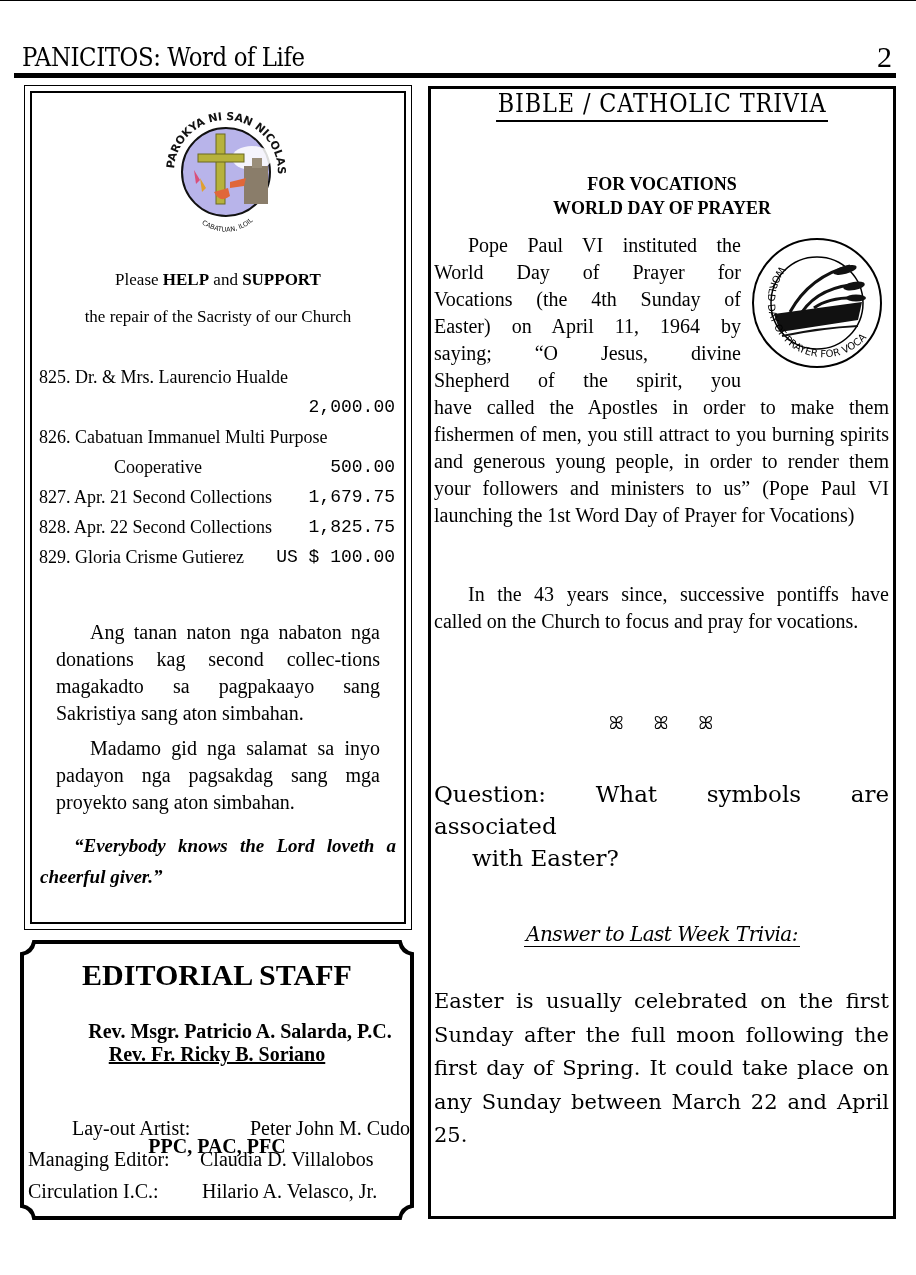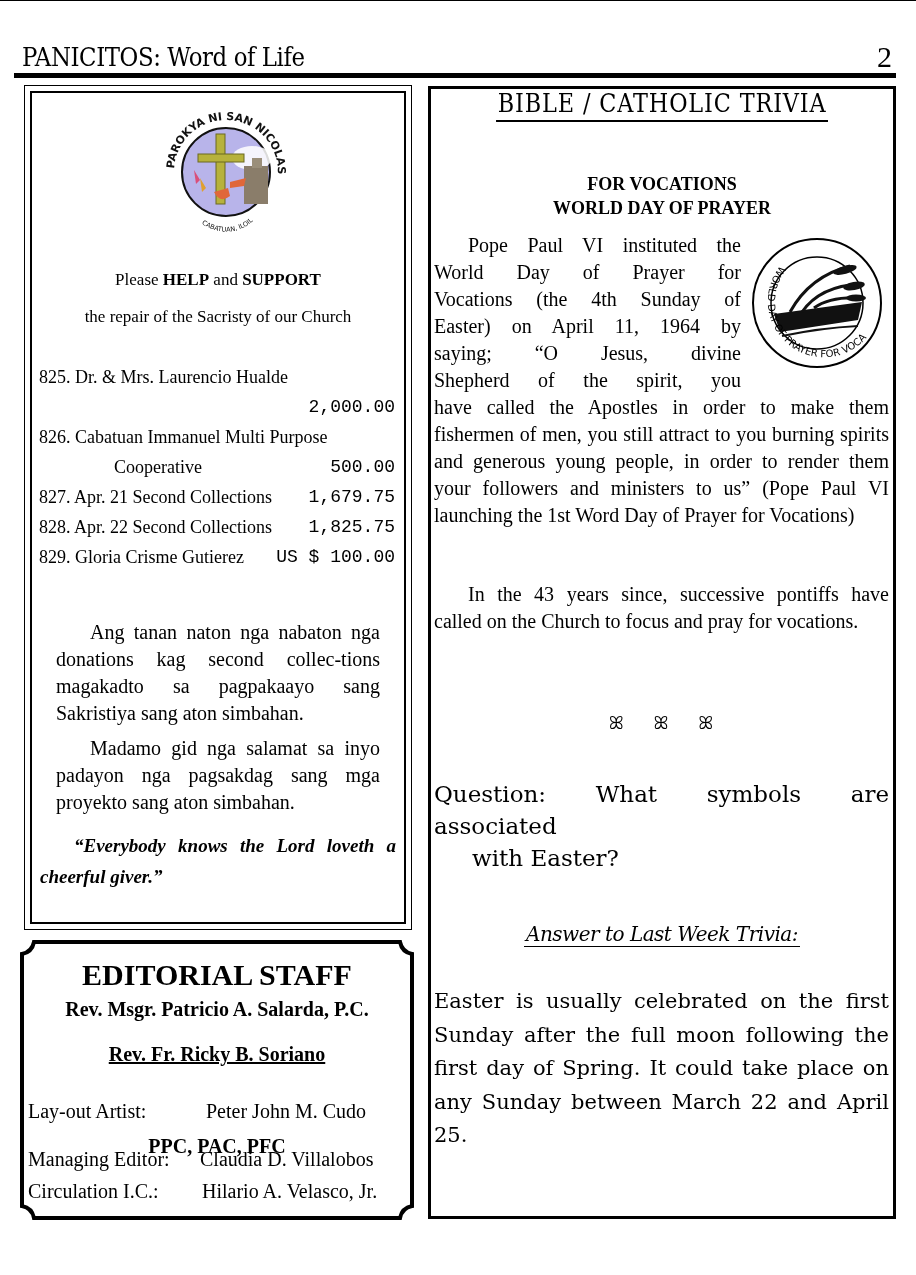--- a/index.html
+++ b/index.html
@@ -141,24 +141,24 @@
 <div class="para-left" style="top:719px;">
   <p>Madamo gid nga salamat sa inyo padayon nga pagsakdag sang mga proyekto sang aton simbahan.</p>
 </div>
 <div class="quote">“Everybody knows the Lord loveth a cheerful giver.”</div>
 
 <div class="staff">
   <svg class="frame" width="394" height="280" viewBox="0 0 394 280">
     <path d="M 14 2 L 380 2 Q 382 12 392 14 L 392 266 Q 382 268 380 278 L 14 278 Q 12 268 2 266 L 2 14 Q 12 12 14 2 Z" fill="none" stroke="#000" stroke-width="4"></path>
   </svg>
   <div class="heading">EDITORIAL STAFF</div>
-  <div class="bold-line" style="top:58px;">Rev. Msgr. Patricio A. Salarda, P.C.</div>
+  <div class="bold-line" style="top:80px;padding-left:23px;">Rev. Msgr. Patricio A. Salarda, P.C.</div>
   <div class="bold-line" style="top:103px;text-decoration:underline;">Rev. Fr. Ricky B. Soriano</div>
   <div class="bold-line" style="top:149px;margin-top:46px;">PPC, PAC, PFC</div>
-  <div class="role-row" style="top:160px;">
+  <div class="role-row" style="top:177px;margin-left:44px;">
     <span>Lay-out Artist:</span>
     <span class="name" style="left:178px;">Peter John M. Cudo</span>
   </div>
   <div class="role-row" style="top:208px;">
     <span>Managing Editor:</span>
     <span class="name" style="left:172px;">Claudia D. Villalobos</span>
   </div>
   <div class="role-row" style="top:240px;">
     <span>Circulation I.C.:</span>
     <span class="name" style="left:174px;">Hilario A. Velasco, Jr.</span>

